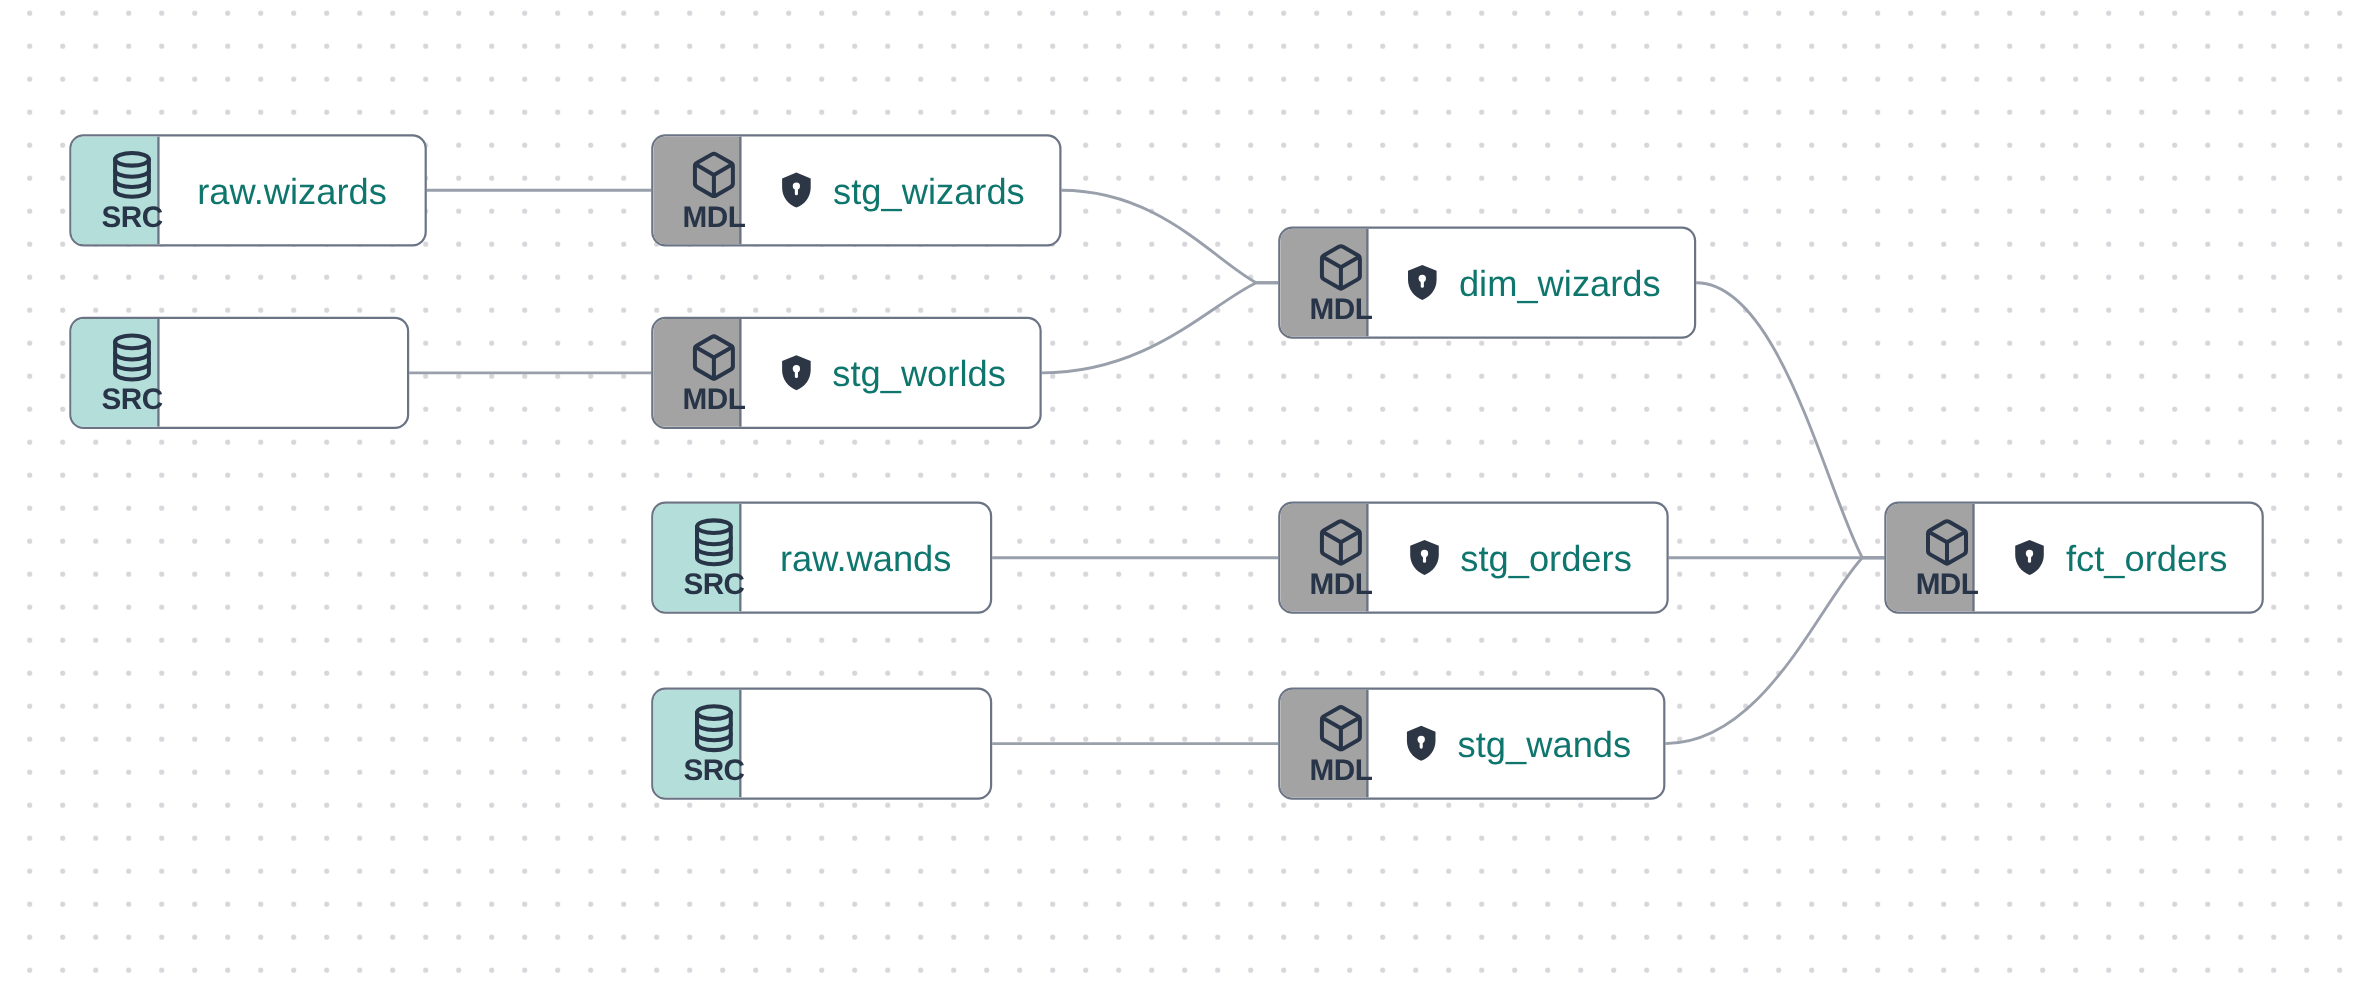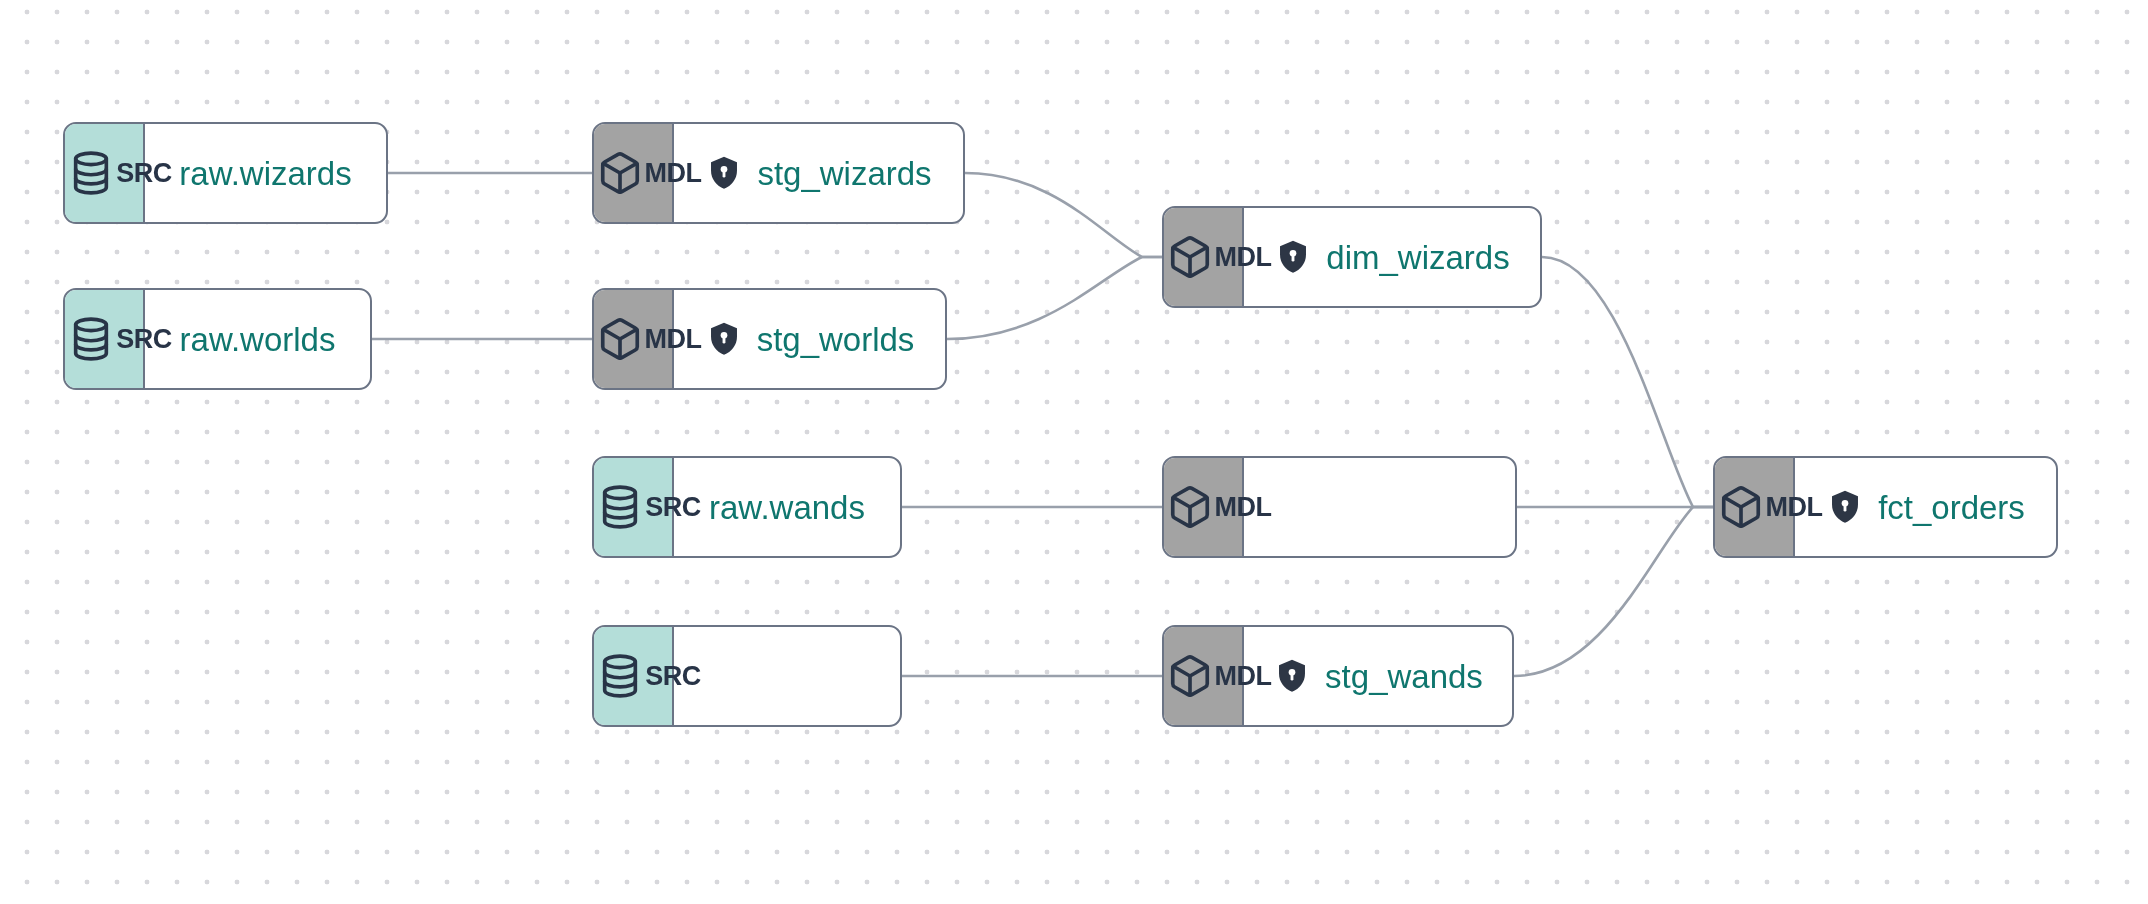--- a/index.html
+++ b/index.html
@@ -15,21 +15,21 @@
   svg.edges { position: absolute; left: 0; top: 0; pointer-events: none; }
   svg.edges path { fill: none; stroke-width: 2.6px; }
 
   .node {
     position: absolute; display: flex; box-sizing: border-box;
     background: #ffffff; border: 2.5px solid #6b7485; border-radius: 13px;
     overflow: hidden; cursor: pointer;
   }
   .badge {
     flex: 0 0 80px; width: 80px; align-self: stretch;
-    display: flex; flex-direction: row; align-items: center; justify-content: center;
+    display: flex; flex-direction: column; align-items: center; justify-content: center;
     gap: 2px; border-right: 2.5px solid #6b7485; box-sizing: border-box; padding-left: 32px;
   }
   .badge.src { background: #b4ded9; }
   .badge.mdl { background: #a3a3a3; }
   .badge-label {
     font-size: 27px; font-weight: 600; line-height: 1; color: #283447;
     letter-spacing: -0.5px;
   }
   .badge .icon { width: 46px; height: 46px; display: block; }
   .node-body {
@@ -78,23 +78,20 @@
         <span>
           <svg class="icon" viewBox="0 0 24 24" fill="none" stroke="#283447" stroke-width="1.9" stroke-linecap="round" stroke-linejoin="round">
             <ellipse cx="12" cy="4.6" rx="8" ry="3"></ellipse>
             <path d="M4 4.6v14.8c0 1.66 3.58 3 8 3s8-1.34 8-3V4.6"></path>
             <path d="M4 9.9c0 1.66 3.58 3 8 3s8-1.34 8-3"></path>
             <path d="M4 14.7c0 1.66 3.58 3 8 3s8-1.34 8-3"></path>
           </svg>
         </span>
         <span class="badge-label">SRC</span>
       </div>
-      <div class="node-body">
-        <span class="node-label">raw.worlds</span>
-      </div>
     </div>
     <div class="node" style="left: 592px; top: 122px; width: 373px; height: 102px;">
       <div class="badge mdl">
         <span>
           <svg class="icon" viewBox="0 0 24 24" fill="none" stroke="#283447" stroke-width="1.9" stroke-linecap="round" stroke-linejoin="round">
             <path d="M21 8a2 2 0 0 0-1-1.73l-7-4a2 2 0 0 0-2 0l-7 4A2 2 0 0 0 3 8v8a2 2 0 0 0 1 1.73l7 4a2 2 0 0 0 2 0l7-4A2 2 0 0 0 21 16Z"></path>
             <path d="m3.3 7 8.7 5 8.7-5"></path>
             <path d="M12 22V12"></path>
           </svg>
         </span>
@@ -174,20 +171,30 @@
     <div class="node" style="left: 1162px; top: 456px; width: 355px; height: 102px;">
       <div class="badge mdl">
         <span>
           <svg class="icon" viewBox="0 0 24 24" fill="none" stroke="#283447" stroke-width="1.9" stroke-linecap="round" stroke-linejoin="round">
             <path d="M21 8a2 2 0 0 0-1-1.73l-7-4a2 2 0 0 0-2 0l-7 4A2 2 0 0 0 3 8v8a2 2 0 0 0 1 1.73l7 4a2 2 0 0 0 2 0l7-4A2 2 0 0 0 21 16Z"></path>
             <path d="m3.3 7 8.7 5 8.7-5"></path>
             <path d="M12 22V12"></path>
           </svg>
         </span>
         <span class="badge-label">MDL</span>
+      </div>
+      <div class="node-body">
+        <span style="display: flex;">
+          <svg class="shield" viewBox="0 0 24 24">
+            <path d="M12 1.8l8.2 3.4v5.3c0 5.2-3.5 9.7-8.2 11.4C7.3 20.2 3.8 15.7 3.8 10.5V5.2Z" fill="#2d3645"></path>
+            <circle cx="12" cy="9.6" r="2.1" fill="#ffffff"></circle>
+            <rect x="11.1" y="10.8" width="1.8" height="4.1" rx="0.9" fill="#ffffff"></rect>
+          </svg>
+        </span>
+        <span class="node-label">stg_orders</span>
       </div>
     </div>
     <div class="node" style="left: 592px; top: 625px; width: 310px; height: 102px;">
       <div class="badge src">
         <span>
           <svg class="icon" viewBox="0 0 24 24" fill="none" stroke="#283447" stroke-width="1.9" stroke-linecap="round" stroke-linejoin="round">
             <ellipse cx="12" cy="4.6" rx="8" ry="3"></ellipse>
             <path d="M4 4.6v14.8c0 1.66 3.58 3 8 3s8-1.34 8-3V4.6"></path>
             <path d="M4 9.9c0 1.66 3.58 3 8 3s8-1.34 8-3"></path>
             <path d="M4 14.7c0 1.66 3.58 3 8 3s8-1.34 8-3"></path>

